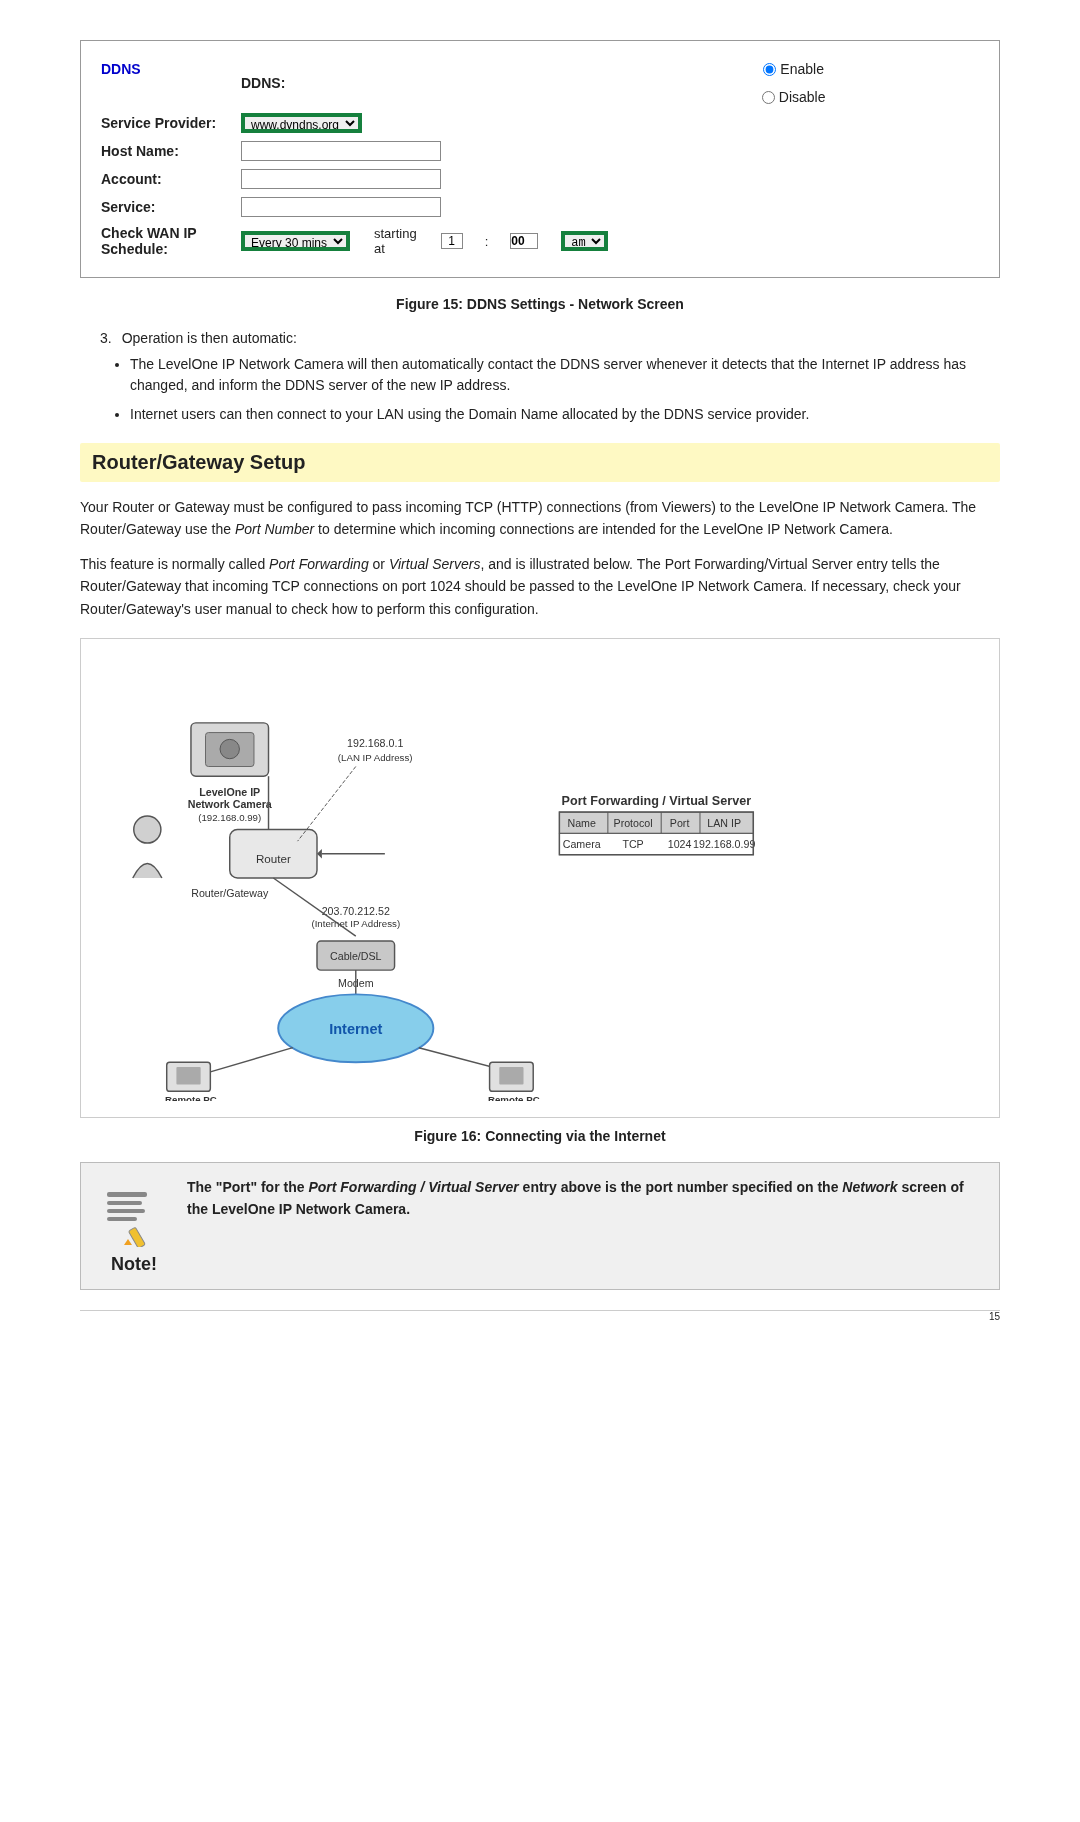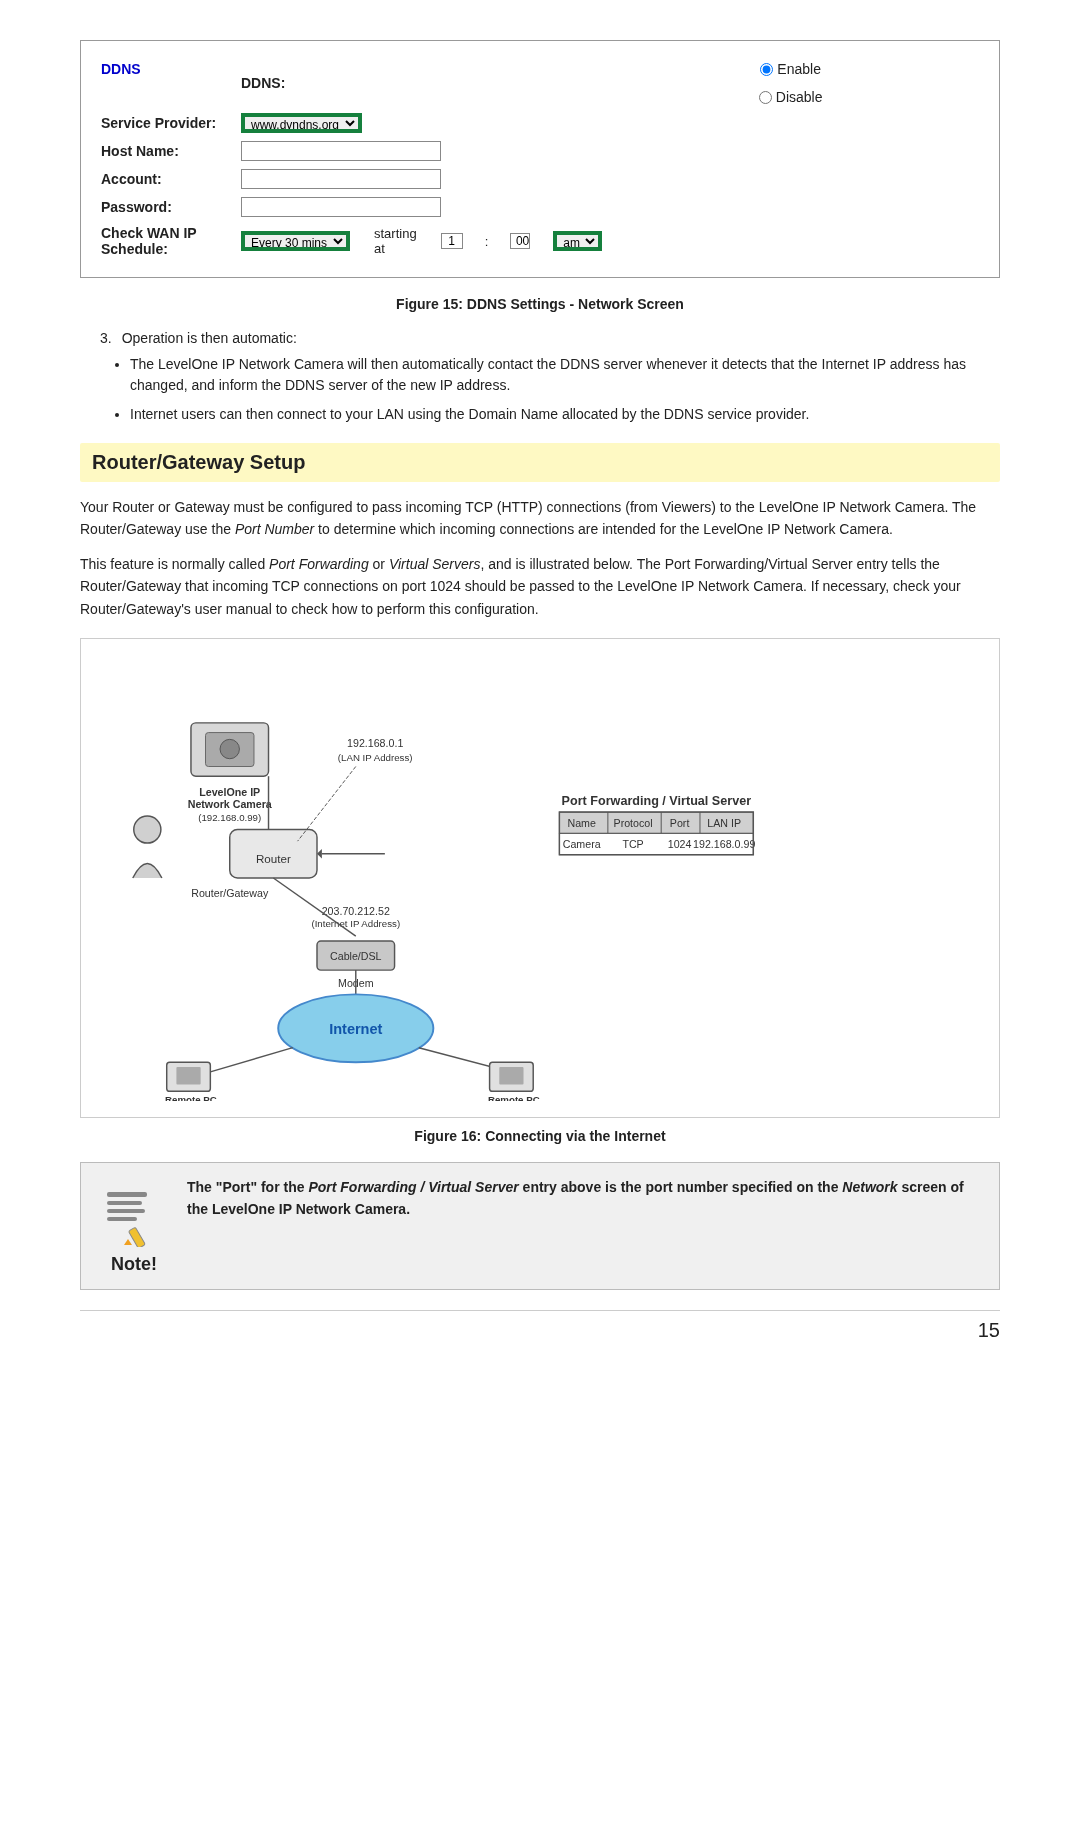--- a/index.html
+++ b/index.html
@@ -128,23 +128,22 @@
     }
     .note-text {
       line-height: 1.55;
       font-size: 14px;
     }
 
     
     .page-number {
       text-align: right;
       margin-top: 20px;
-      font-size: 20px;
+      font-size: 10px;
       border-top: 1px solid #ccc;
-      padding-top: 8px;
     }
 
     
     .diagram-svg {
       width: 100%;
       height: 100%;
     }
   </style>
 </head>
 <body>
@@ -186,40 +185,40 @@
     </div>
 
     <div class="ddns-row">
       <div style="display:table-cell; width:140px; padding:4px 12px 4px 0; font-weight:bold; vertical-align:middle; white-space:nowrap;">Account:</div>
       <div style="display:table-cell; padding:4px 0; vertical-align:middle;">
         <input class="ddns-input" type="text" style="">
       </div>
     </div>
 
     <div class="ddns-row">
-      <div style="display:table-cell; width:140px; padding:4px 12px 4px 0; font-weight:bold; vertical-align:middle; white-space:nowrap;">Password:</div>
+      <div style="display:table-cell; width:140px; padding:4px 12px 4px 0; font-weight:bold; vertical-align:middle; white-space:nowrap;">Service:</div>
       <div style="display:table-cell; padding:4px 0; vertical-align:middle;">
         <input class="ddns-input" type="password" style="">
       </div>
     </div>
 
     <div class="ddns-row">
       <div style="display:table-cell; width:140px; padding:4px 12px 4px 0; font-weight:bold; vertical-align:middle;">
         <span>Check WAN IP Schedule:</span>
       </div>
       <div style="display:table-cell; padding:4px 0; vertical-align:middle;">
         <span class="check-wan-row">
           <select class="ddns-select" style="font-size:12px; padding:0 2px;">
             <option>Every 30 mins</option>
           </select>
           <span style="margin:0 4px;">starting at</span>
           <input type="text" style="width: 22px; border: 1px solid rgb(136, 136, 136); font-size: 12px; text-align: center;" value="1">
           <span style="margin:0 2px;">:</span>
-          <input type="text" style="width: 20px; border: 1px solid rgb(136, 136, 136); font-size: 12px; text-align: right;" value="00">
-          <select class="ddns-select" style="margin-left:3px;">
+          <input type="text" style="width: 28px; border: 1px solid rgb(136, 136, 136); font-size: 12px; text-align: left; font-weight: bold;" value="00">
+          <select class="ddns-select" style="margin-left:3px;font-family:Liberation Mono, monospace;">
             <option>am</option>
             <option>pm</option>
           </select>
         </span>
       </div>
     </div>
   </div>
 </div>
 
 <div class="figure-caption">Figure 15: DDNS Settings - Network Screen</div>

